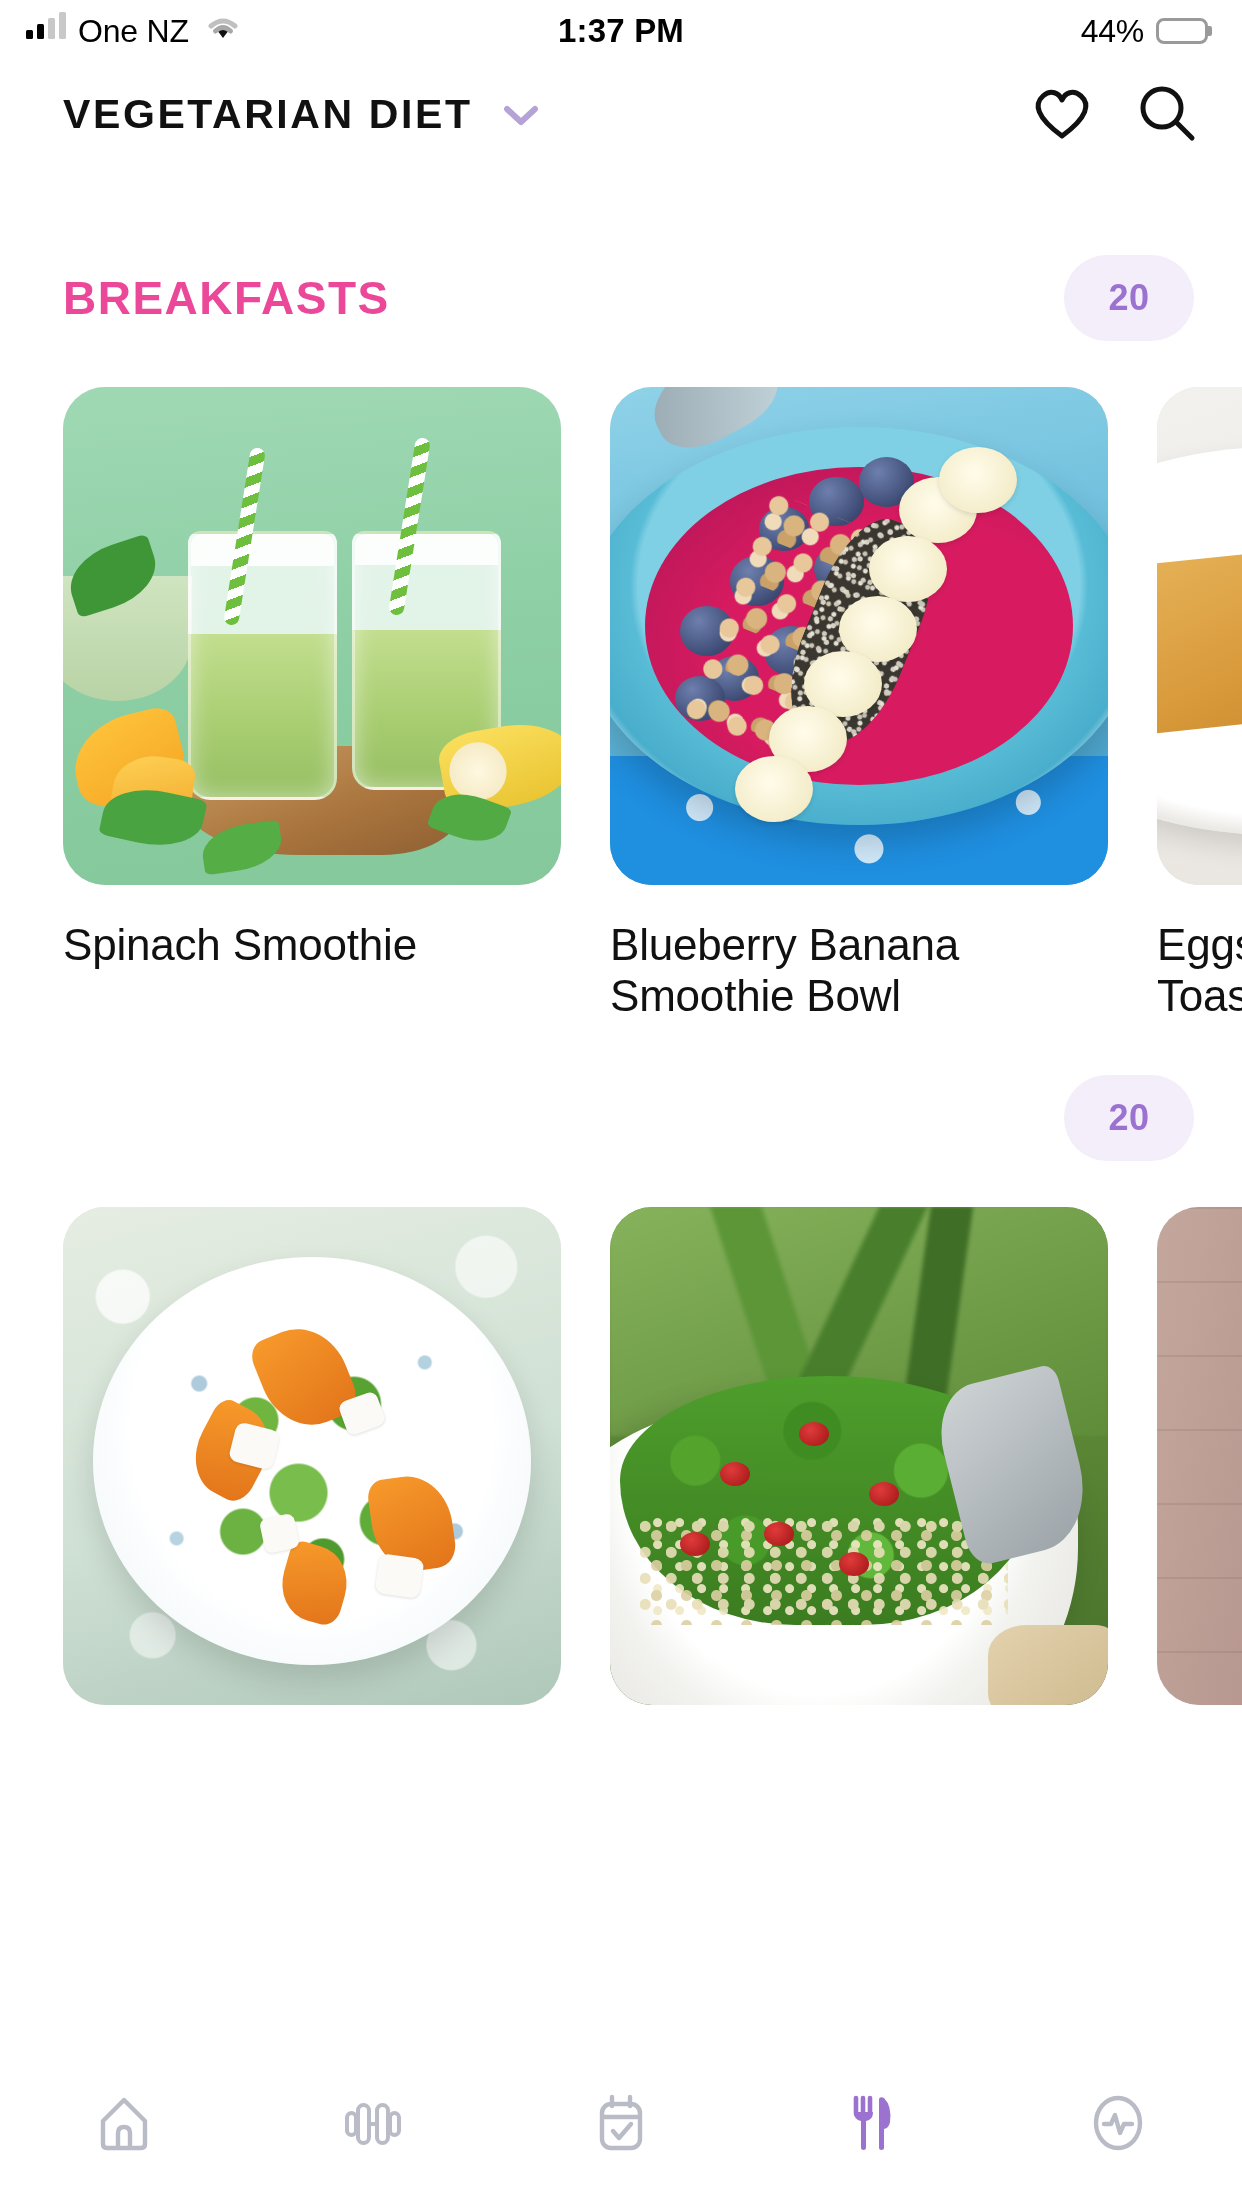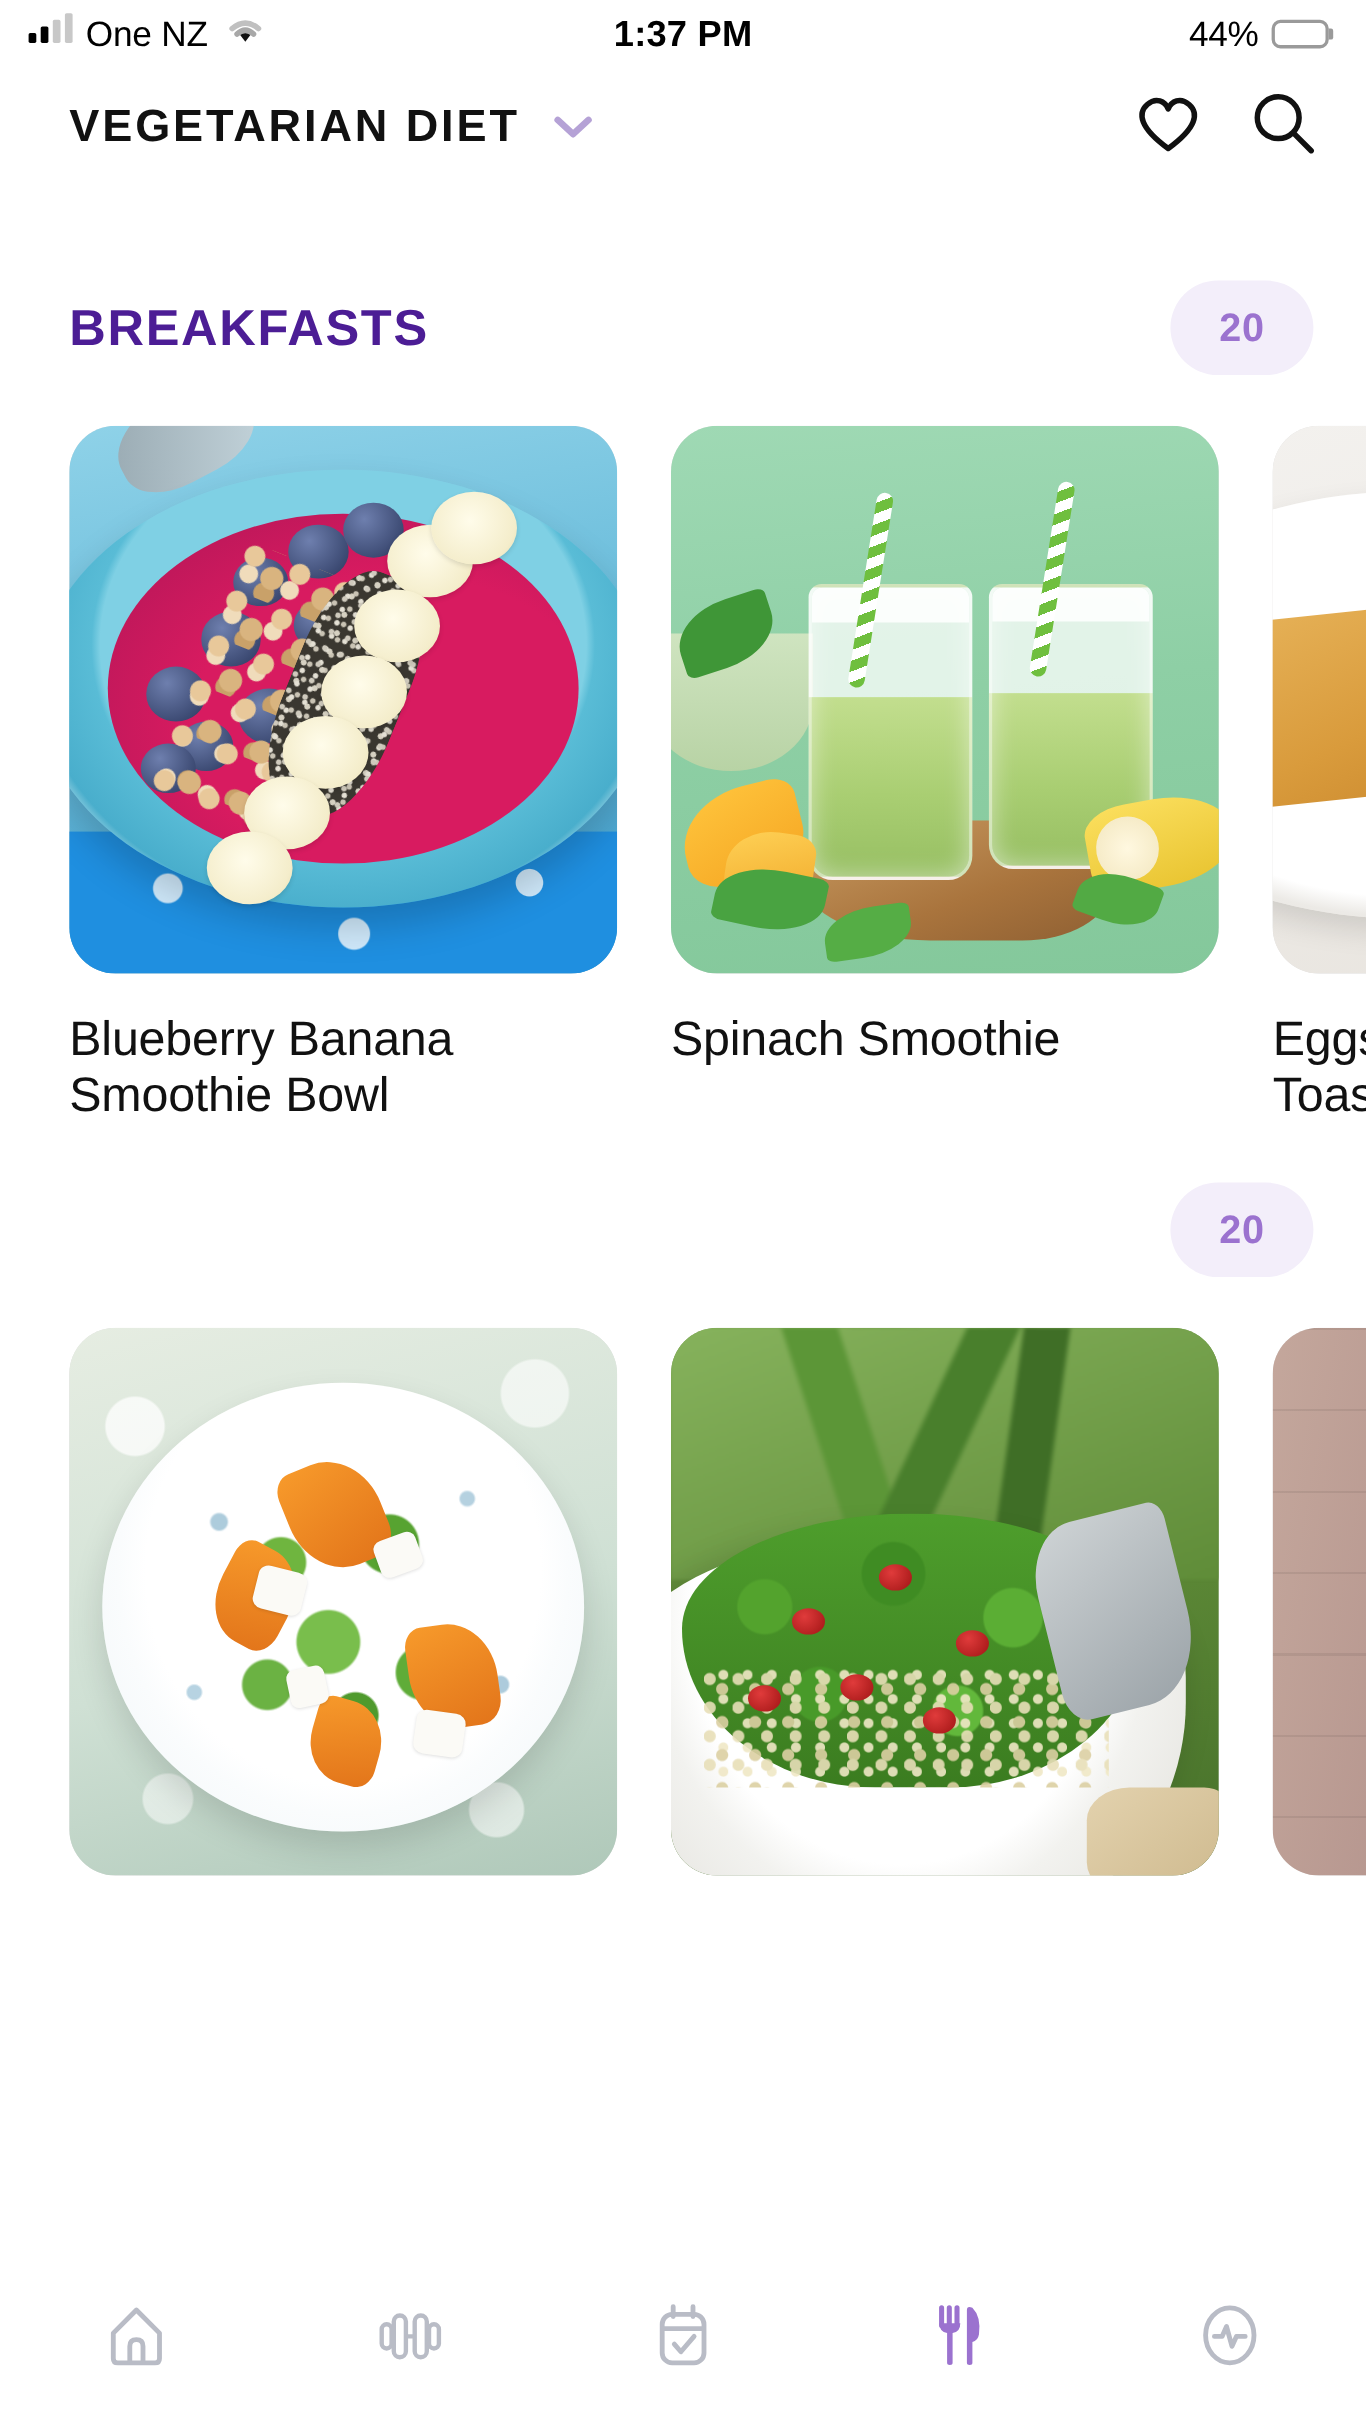--- a/index.html
+++ b/index.html
@@ -75,21 +75,21 @@
   .mealplan-label{
     font-size:38px; font-weight:600; letter-spacing:1.6px; color:#9B72CF;
   }
 
   
   .section-head{
     display:flex; align-items:center;
     padding:0 48px 0 63px;
   }
   .section-title{
-    font-size:46px; font-weight:700; letter-spacing:1.5px; color:#4c1d95;
+    font-size:46px; font-weight:700; letter-spacing:1.5px; color:#ec4899;
   }
   .count-badge{
     margin-left:auto;
     min-width:130px; height:86px; border-radius:43px;
     background:#F3EEFA;
     display:flex; align-items:center; justify-content:center;
     font-size:36px; font-weight:600; color:#9B72CF; letter-spacing:.5px;
   }
 
   .rail{
@@ -420,20 +420,41 @@
 <div class="title-row">
 </div>
 
 <div style="margin-top:66px">
   <div class="section-head">
     <span class="section-title">BREAKFASTS</span>
     <span class="count-badge">20</span>
   </div>
 
   <div class="rail" style="margin-top:46px">
+
+    <div class="card">
+      <div class="thumb">
+        <div class="ph img-spinach">
+          <div class="bowl"></div>
+          <div class="leaf l1"></div>
+          <div class="board"></div>
+          <div class="jar j1"></div>
+            <div class="straw s1"></div>
+          <div class="jar j2"></div>
+            <div class="straw s2"></div>
+          <div class="mango"></div>
+            <div class="mango2"></div>
+          <div class="banana"></div>
+          <div class="leaf l2"></div>
+            <div class="leaf l3"></div>
+            <div class="leaf l4"></div>
+        </div>
+      </div>
+      <div class="card-name">Spinach Smoothie</div>
+    </div>
 
     <div class="card">
       <div class="thumb">
         <div class="ph img-berry">
           <div class="spoon"></div>
           <div class="cloth"></div>
           <div class="bowl"></div>
           <div class="puree"></div>
           <div class="bb" style="left:14%;top:44%;width:11%;height:10%"></div>
           <div class="bb" style="left:24%;top:34%;width:11%;height:10%"></div>
@@ -451,41 +472,20 @@
           <div class="banslice" style="left:46%;top:42%"></div>
           <div class="banslice" style="left:39%;top:53%"></div>
           <div class="banslice" style="left:32%;top:64%"></div>
           <div class="banslice" style="left:25%;top:74%"></div>
           <div class="banslice" style="left:66%;top:12%"></div>
         </div>
       </div>
       <div class="card-name">Blueberry Banana Smoothie Bowl</div>
     </div>
 
-    <div class="card">
-      <div class="thumb">
-        <div class="ph img-spinach">
-          <div class="bowl"></div>
-          <div class="leaf l1"></div>
-          <div class="board"></div>
-          <div class="jar j1"></div>
-            <div class="straw s1"></div>
-          <div class="jar j2"></div>
-            <div class="straw s2"></div>
-          <div class="mango"></div>
-            <div class="mango2"></div>
-          <div class="banana"></div>
-          <div class="leaf l2"></div>
-            <div class="leaf l3"></div>
-            <div class="leaf l4"></div>
-        </div>
-      </div>
-      <div class="card-name">Spinach Smoothie</div>
-    </div>
-
     <div class="card partial">
       <div class="thumb">
         <div class="ph img-eggs">
           <div class="plate"></div>
           <div class="toast"></div>
 
         </div>
       </div>
       <div class="card-name" style="white-space:pre-line">Eggs
 Toast</div>

